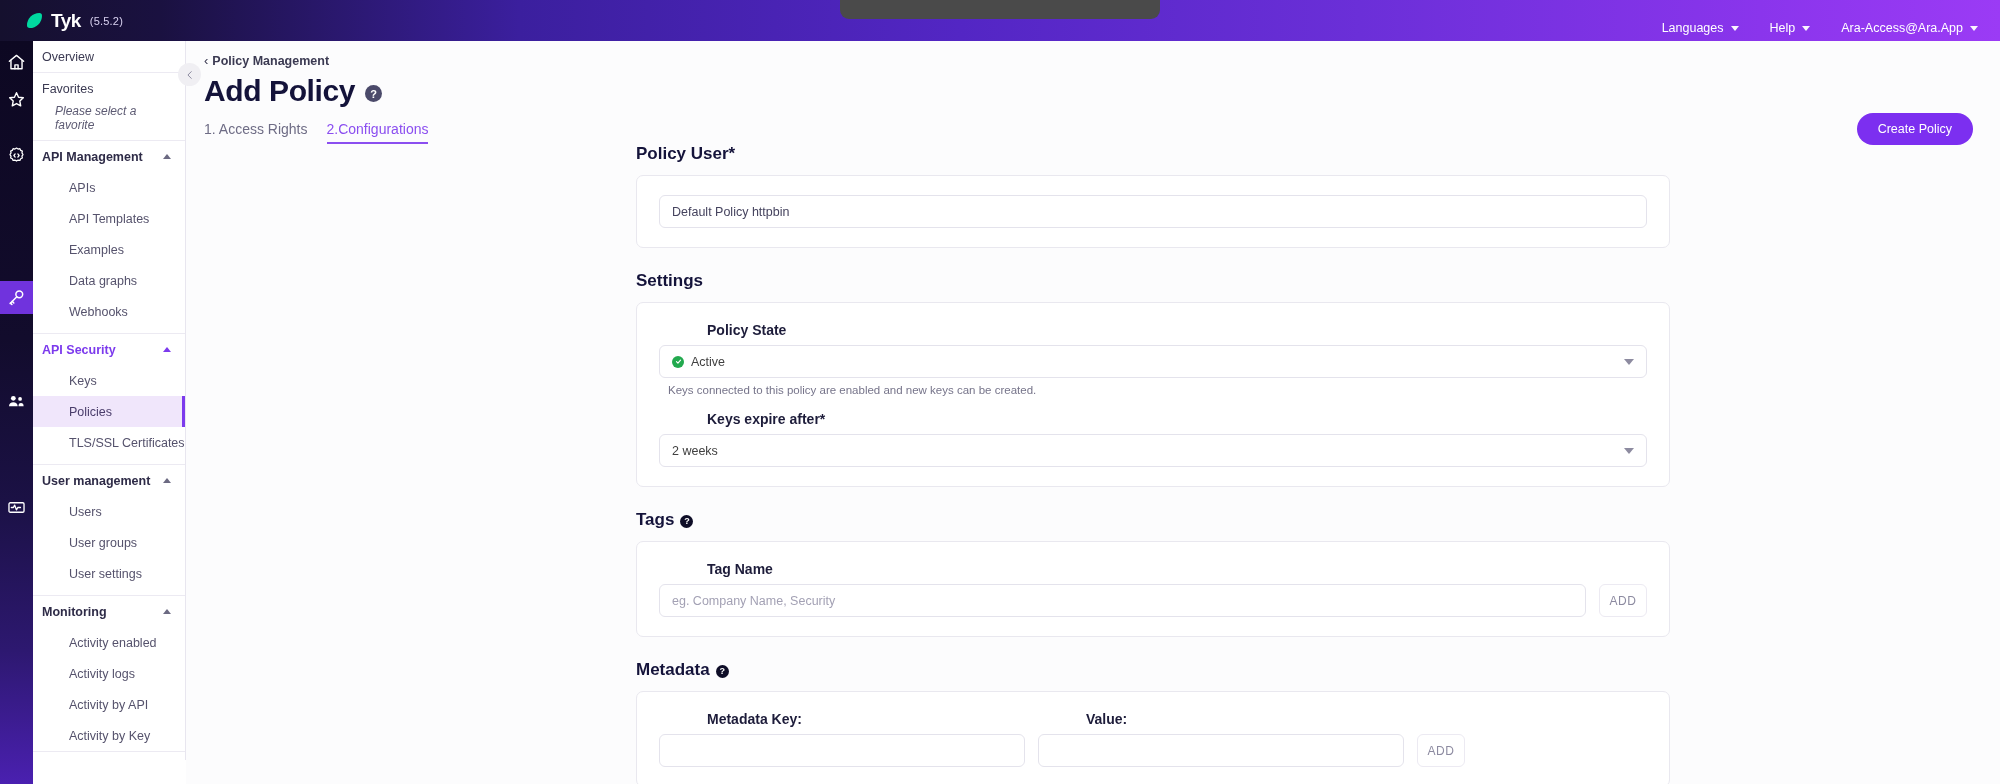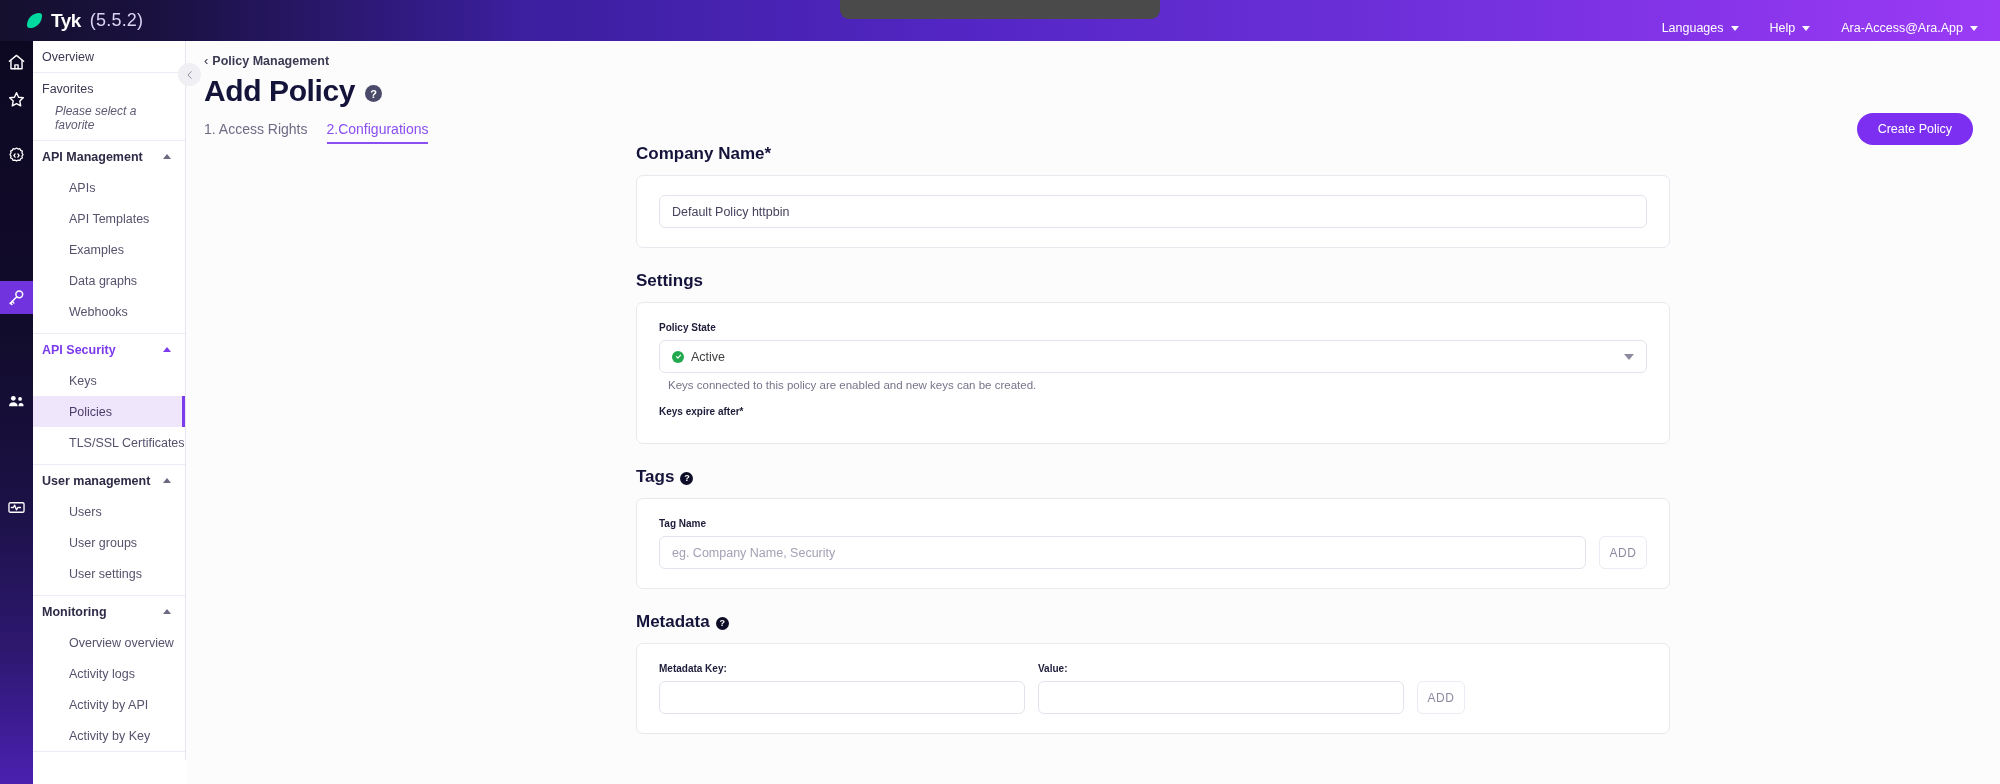--- a/index.html
+++ b/index.html
@@ -19,21 +19,21 @@
   }
   .brand { display: flex; align-items: center; gap: 9px; margin-left: 27px; }
   .brand-leaf {
     width: 15px; height: 15px; background: #00d9a0;
     border-radius: 14px 3px 14px 3px; display: inline-block;
   }
   .brand-word {
     color: #ffffff; font-size: 19px; font-weight: bold; letter-spacing: -0.5px;
     line-height: 1;
   }
-  .brand-ver { color: #d9d2f0; font-size: 18px; letter-spacing: 0.2px; }
+  .brand-ver { color: #d9d2f0; font-size: 11px; letter-spacing: 0.2px; }
 
   .toast {
     position: absolute; left: 840px; top: -18px; width: 320px; height: 37px;
     background: #4a4a4a; border-radius: 9px; z-index: 31;
   }
 
   .topbar-right {
     position: absolute; right: 22px; top: 0; height: 56px;
     display: flex; align-items: center; gap: 31px;
   }
@@ -146,21 +146,21 @@
   }
   .sec-head {
     font-size: 17px; font-weight: bold; color: #14133a;
     display: flex; align-items: center; gap: 6px; margin-bottom: 11px;
   }
   .card {
     background: #ffffff; border: 1px solid #e9e8ef; border-radius: 7px;
     padding: 19px 22px; margin-bottom: 23px;
   }
   .fld-label {
-    font-size: 10px; font-weight: bold; color: #1d1c3a; margin-bottom: 7px;
+    font-size: 14px; font-weight: bold; color: #1d1c3a; margin-bottom: 7px; margin-left: 48px;
   }
   .inp {
     width: 100%; height: 33px; border: 1px solid #e4e3ec; border-radius: 6px;
     background: #ffffff; padding: 0 12px; font-size: 12.5px; color: #45435e;
     font-family: "Liberation Sans", sans-serif;
   }
   .inp::placeholder { color: #a3a1b4; }
   .select {
     width: 100%; height: 33px; border: 1px solid #e4e3ec; border-radius: 6px;
     background: #ffffff; padding: 0 12px; display: flex; align-items: center;
@@ -301,21 +301,21 @@
       <div class="sb-sub">Users</div>
       <div class="sb-sub">User groups</div>
       <div class="sb-sub" style="margin-bottom:6px">User settings</div>
     </div>
 
     <div class="sb-group">
       <div class="sb-top section">
         <span class="lbl">Monitoring</span>
         <span class="caret-up"></span>
       </div>
-      <div class="sb-sub">Overview overview</div>
+      <div class="sb-sub">Activity enabled</div>
       <div class="sb-sub">Activity logs</div>
       <div class="sb-sub">Activity by API</div>
       <div class="sb-sub">Activity by Key</div>
     </div>
   </div>
 
   <div class="collapse-btn">
     <svg viewBox="0 0 24 24" fill="none" stroke="#8d8ba0" stroke-width="2.4" stroke-linecap="round" stroke-linejoin="round">
         <path d="M15 4L7 12l8 8"></path>
       </svg>
@@ -336,21 +336,21 @@
     <div class="tabs">
       <div class="tab">1. Access Rights</div>
       <div class="tab active">2.Configurations</div>
     </div>
 
     <button class="create-btn">Create Policy</button>
 
     <div class="form-col">
 
       <div class="sec-head">
-        <span>Company Name*</span>
+        <span>Policy User*</span>
       </div>
       <div class="card">
         <input class="inp" value="Default Policy httpbin" style="">
       </div>
 
       <div class="sec-head">
         <span>Settings</span>
       </div>
       <div class="card">
         <div class="fld-label">Policy State</div>
@@ -361,20 +361,24 @@
                   <path d="M5 12.5l5 5 9-10"></path>
                 </svg>
             </span>
             <span>Active</span>
           </span>
           <span class="chev-g"></span>
         </div>
         <div class="hint">Keys connected to this policy are enabled and new keys can be created.</div>
 
         <div class="fld-label">Keys expire after*</div>
+        <div class="select">
+          <span>2 weeks</span>
+          <span class="chev-g"></span>
+        </div>
       </div>
 
       <div class="sec-head">
         <span>Tags</span>
         <span class="help-dot sm">?</span>
       </div>
       <div class="card">
         <div class="fld-label">Tag Name</div>
         <div class="row-inline">
           <div class="grow">

